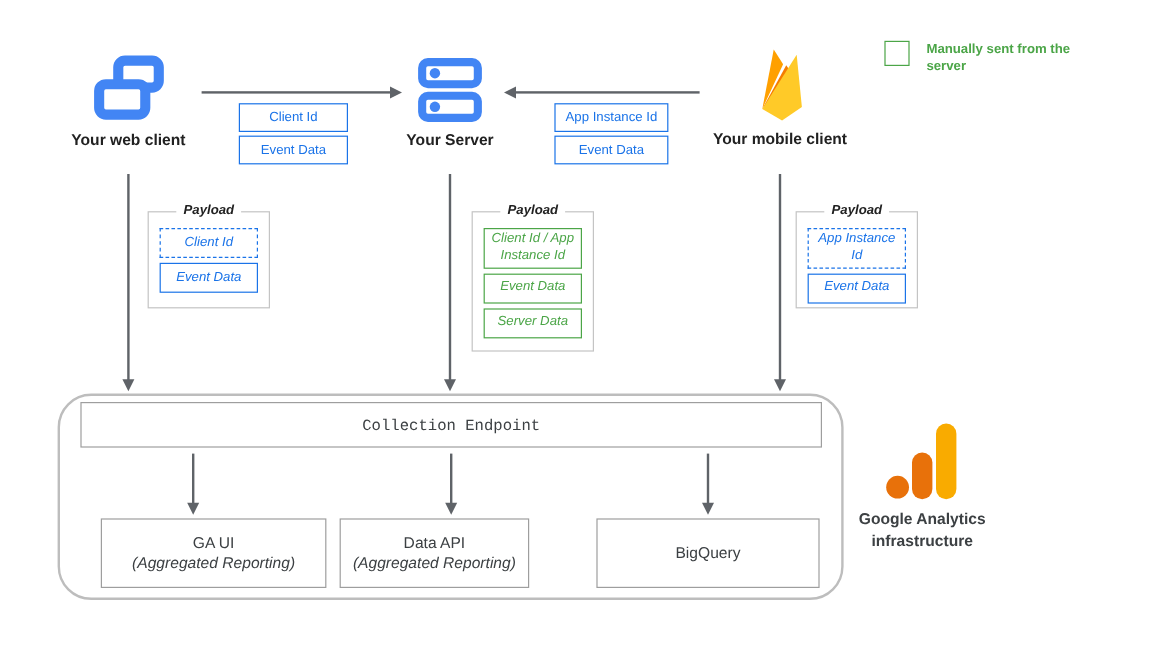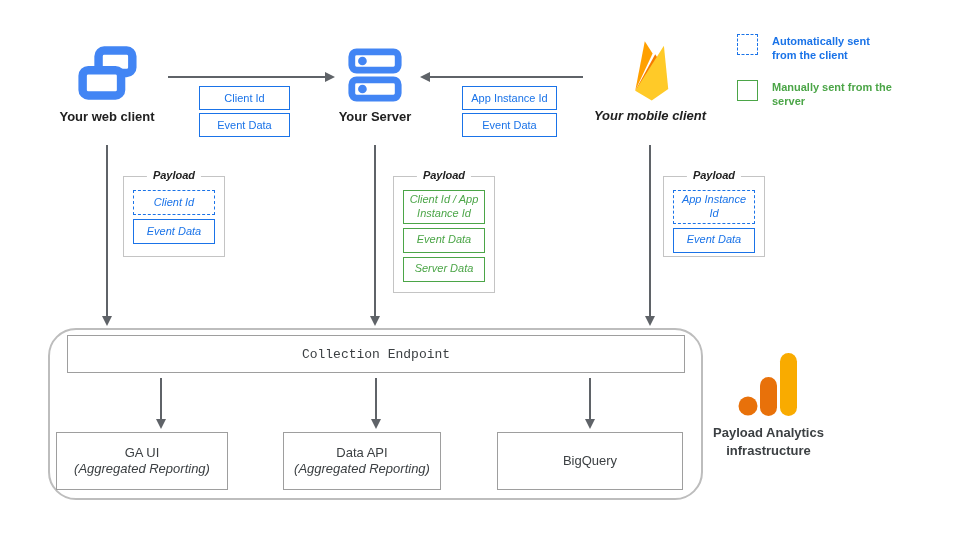--- a/index.html
+++ b/index.html
@@ -81,21 +81,21 @@
   <div class="client" style="left:310px;top:46px;">
     <svg width="58" height="58" viewBox="0 0 60 60">
       <rect x="6" y="6" width="48" height="19" rx="5" fill="#fff" stroke="#4285F4" stroke-width="7"></rect>
       <circle cx="17" cy="15.5" r="4.5" fill="#4285F4"></circle>
       <rect x="6" y="35" width="48" height="19" rx="5" fill="#fff" stroke="#4285F4" stroke-width="7"></rect>
       <circle cx="17" cy="44.5" r="4.5" fill="#4285F4"></circle>
     </svg>
     <div class="client-label">Your Server</div>
   </div>
 
-  <div class="client" style="left:585px;top:37px;font-style:italic;">
+  <div class="client" style="left:585px;top:37px;">
     <svg width="56" height="66" viewBox="0 0 60 76">
       <polygon points="13,62 24,5 33,19" fill="#FFA000"></polygon>
       <polygon points="13,62 36,20 42,29" fill="#F57C00"></polygon>
       <polygon points="13,62 46,10 51,60 32,73" fill="#FFCA28"></polygon>
     </svg>
     <div class="client-label">Your mobile client</div>
   </div>
 
   <div class="arrow-h right" style="left:168px;top:76px;width:158px;"></div>
   <div class="arrow-h left" style="left:429px;top:76px;width:154px;"></div>
@@ -103,24 +103,20 @@
   <div class="flow-labels" style="left:199px;top:86px;">
     <div class="flow-label" style="width:91px;">Client Id</div>
     <div class="flow-label" style="width:91px;">Event Data</div>
   </div>
   <div class="flow-labels" style="left:462px;top:86px;">
     <div class="flow-label" style="width:95px;">App Instance Id</div>
     <div class="flow-label" style="width:95px;">Event Data</div>
   </div>
 
   <div class="legend" style="left:737px;top:34px;">
-    <div class="legend-item">
-      <div class="legend-swatch sw-dashed-blue"></div>
-      <div class="legend-text t-blue">Automatically sent from the client</div>
-    </div>
     <div class="legend-item">
       <div class="legend-swatch sw-solid-green"></div>
       <div class="legend-text t-green">Manually sent from the server</div>
     </div>
   </div>
 
   <div class="arrow-v" style="left:106px;top:145px;height:172px;"></div>
   <div class="arrow-v" style="left:374px;top:145px;height:172px;"></div>
   <div class="arrow-v" style="left:649px;top:145px;height:172px;"></div>
 
@@ -150,32 +146,32 @@
   </div>
 
   <div class="infra"></div>
 
   <div class="endpoint">Collection Endpoint</div>
 
   <div class="arrow-v" style="left:160px;top:378px;height:42px;"></div>
   <div class="arrow-v" style="left:375px;top:378px;height:42px;"></div>
   <div class="arrow-v" style="left:589px;top:378px;height:42px;"></div>
 
-  <div class="outbox" style="left:56px;width:172px;">
+  <div class="outbox" style="left:84px;width:188px;">
     <span>GA UI</span>
     <em>(Aggregated Reporting)</em>
   </div>
   <div class="outbox" style="left:283px;width:158px;">
     <span>Data API</span>
     <em>(Aggregated Reporting)</em>
   </div>
   <div class="outbox" style="left:497px;width:186px;">
     <span>BigQuery</span>
   </div>
 
   <svg style="position:absolute;left:736px;top:345px;" width="62" height="72" viewBox="0 0 62 72">
     <circle cx="12" cy="61" r="9.5" fill="#E8710A"></circle>
     <rect x="24" y="32" width="17" height="39" rx="8.5" fill="#E8710A"></rect>
     <rect x="44" y="8" width="17" height="63" rx="8.5" fill="#F9AB00"></rect>
   </svg>
-  <div class="ga-caption">Payload Analytics infrastructure</div>
+  <div class="ga-caption">Google Analytics infrastructure</div>
 
 </div>
 
 </body></html>

